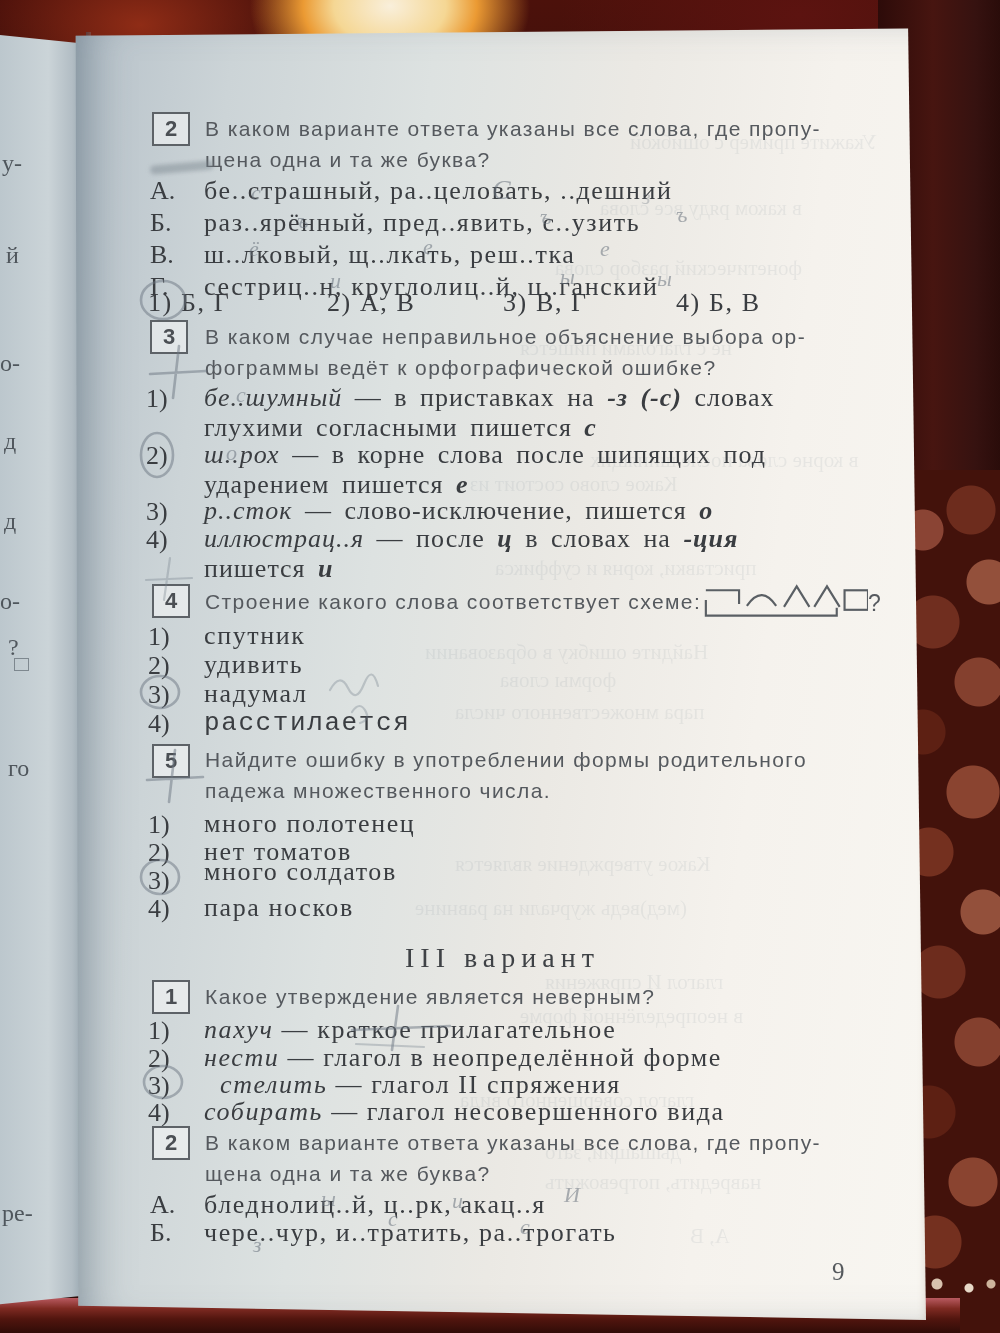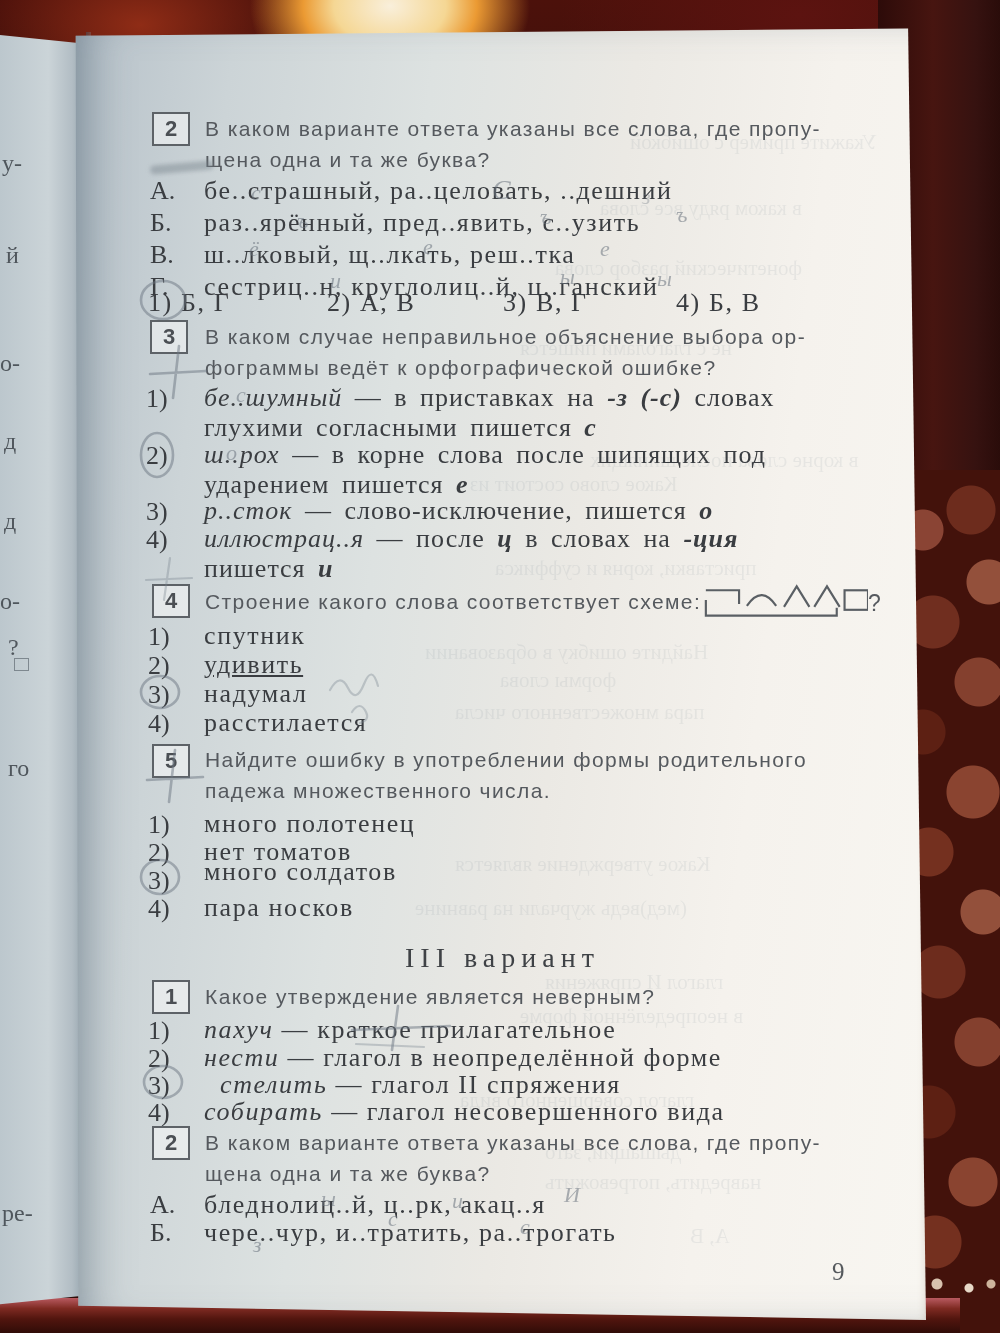--- a/index.html
+++ b/index.html
@@ -158,25 +158,25 @@
     <path class="sch" d="M48 28 Q63 6 78 28"></path>
     <path class="sch" d="M86 29 L99 8 L112 29"></path>
     <path class="sch" d="M117 29 L130 8 L143 29"></path>
     <path class="sch" d="M6 22 L6 38 L140 38 L140 30"></path>
     <rect class="sch" x="148" y="12" width="24" height="20"></rect>
   </svg>
   <div class="abs stem" style="left:868px;top:590px;font-size:23px;">?</div>
   <div class="abs num" style="left:148px;top:622px;">1)</div>
   <div class="abs opt" style="left:204px;top:621px;">спутник</div>
   <div class="abs num" style="left:148px;top:651px;">2)</div>
-  <div class="abs opt" style="left:204px;top:650px;text-decoration:underline;">удивить</div>
+  <div class="abs opt" style="left:204px;top:650px;">удивить</div>
   <div class="abs num" style="left:148px;top:680px;">3)</div>
   <div class="abs opt" style="left:204px;top:679px;">надумал</div>
   <div class="abs num" style="left:148px;top:709px;">4)</div>
-  <div class="abs opt" style="left:204px;top:708px;">расстилается</div>
+  <div class="abs opt" style="left:204px;top:708px;font-family:Liberation Mono, monospace;">расстилается</div>
 
   <div class="qbox" style="left:152px;top:744px;">5</div>
   <div class="abs stem" style="left:205px;top:748px;">Найдите ошибку в употреблении формы родительного</div>
   <div class="abs stem" style="left:205px;top:779px;">падежа множественного числа.</div>
   <div class="abs num" style="left:148px;top:810px;">1)</div>
   <div class="abs opt" style="left:204px;top:809px;">много полотенец</div>
   <div class="abs num" style="left:148px;top:838px;">2)</div>
   <div class="abs opt" style="left:204px;top:837px;">нет томатов</div>
   <div class="abs num" style="left:148px;top:866px;">3)</div>
   <div class="abs opt" style="left:204px;top:857px;">много солдатов</div>

